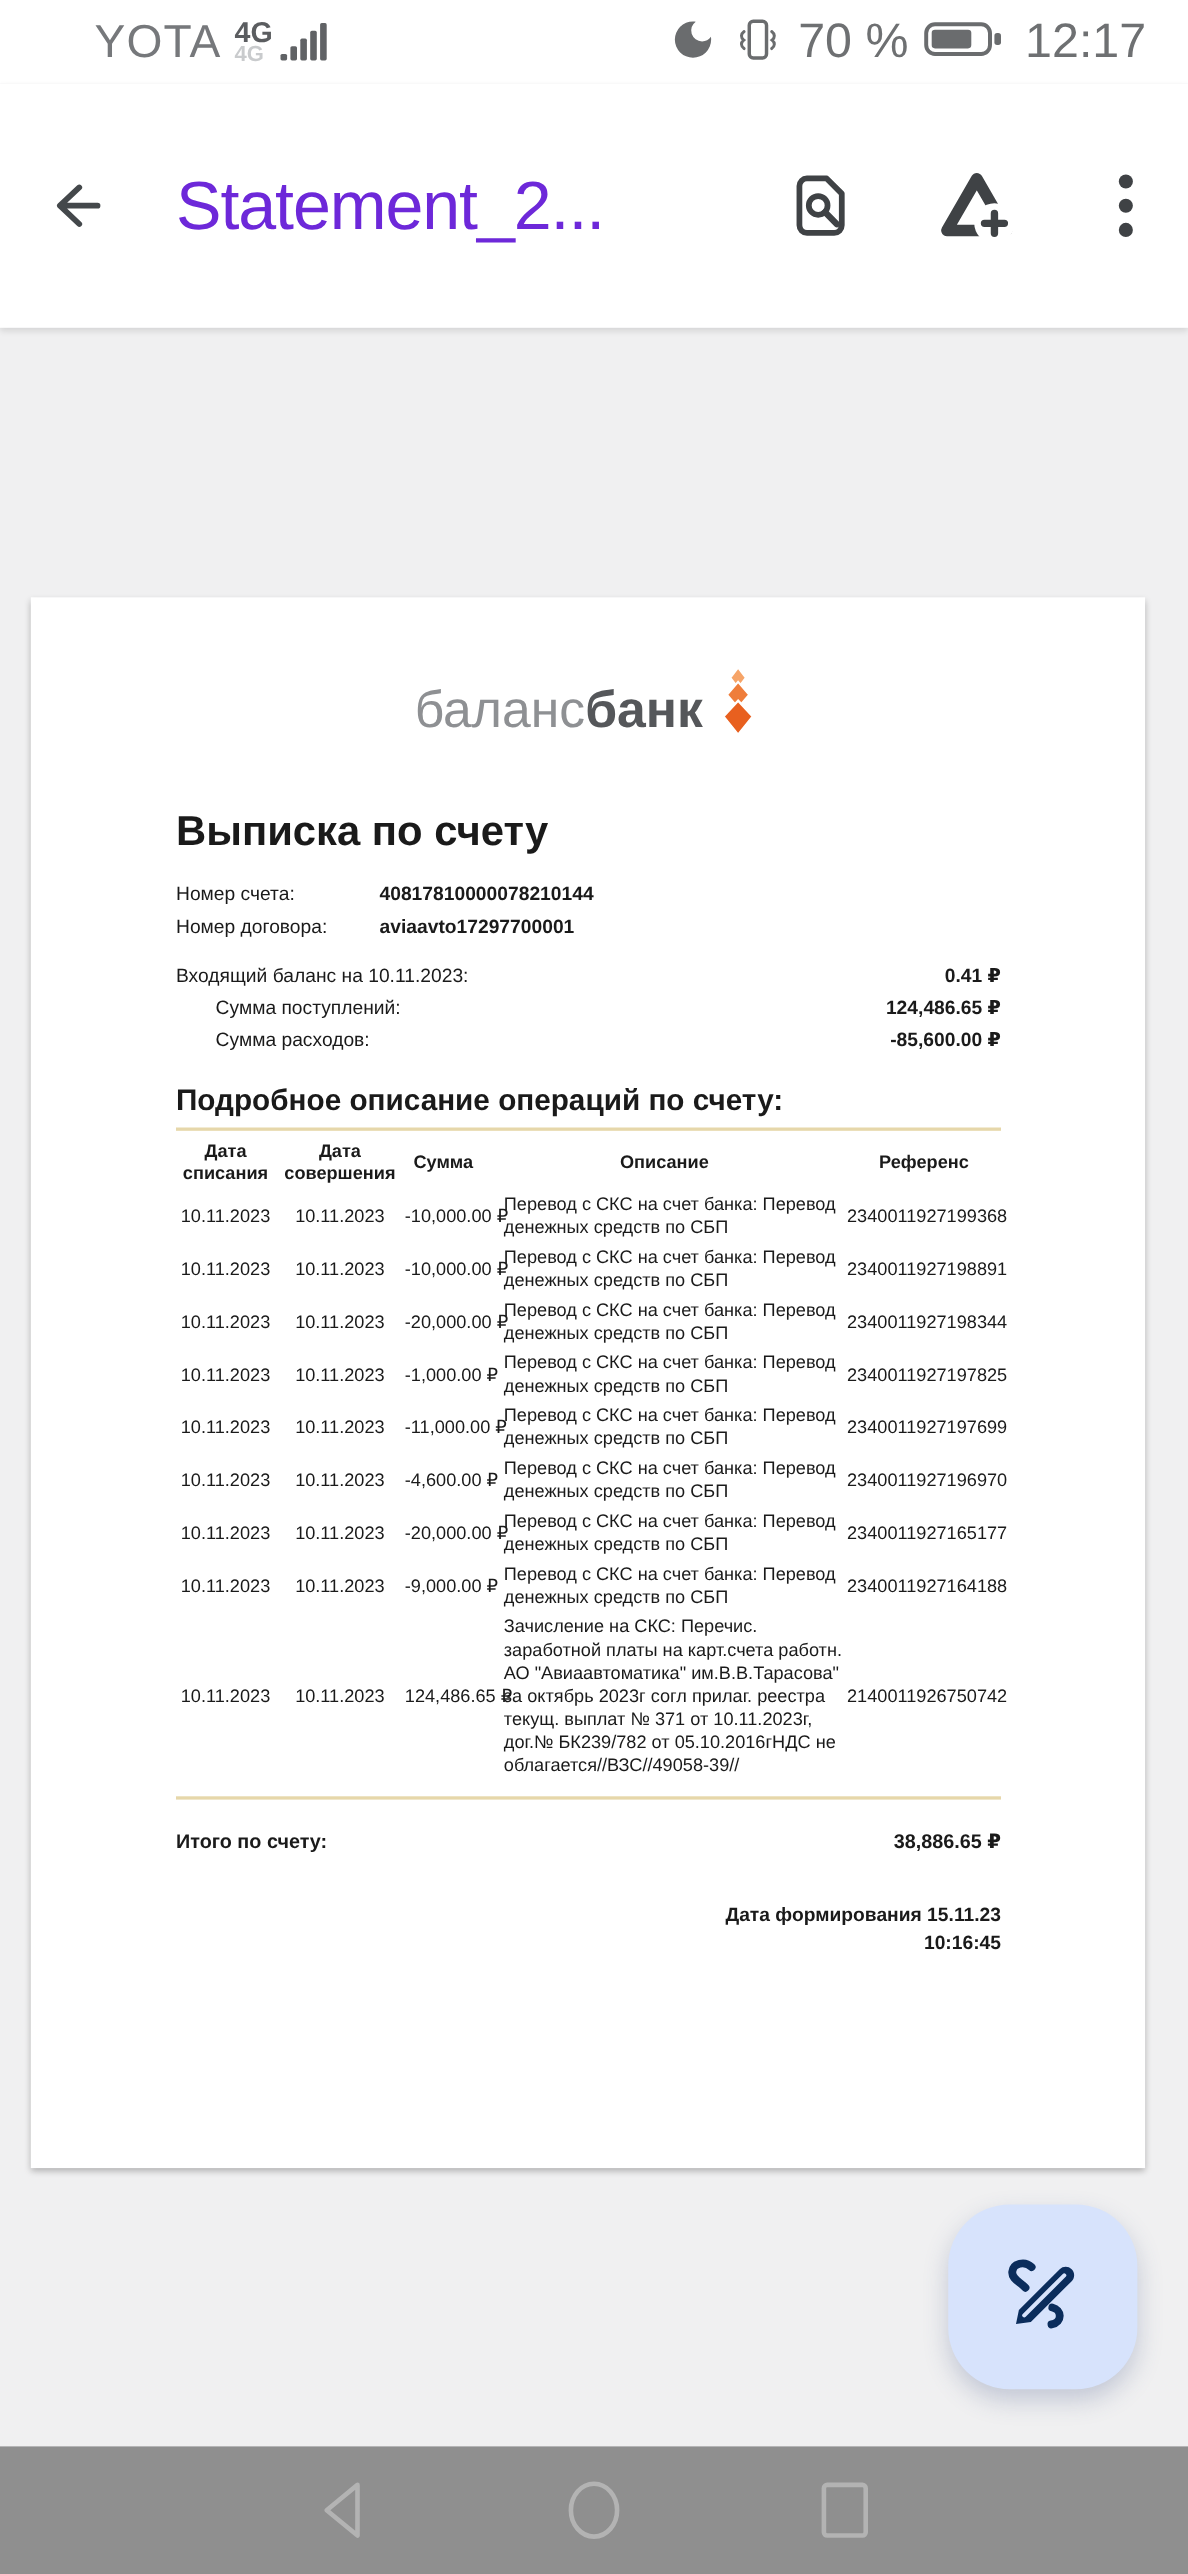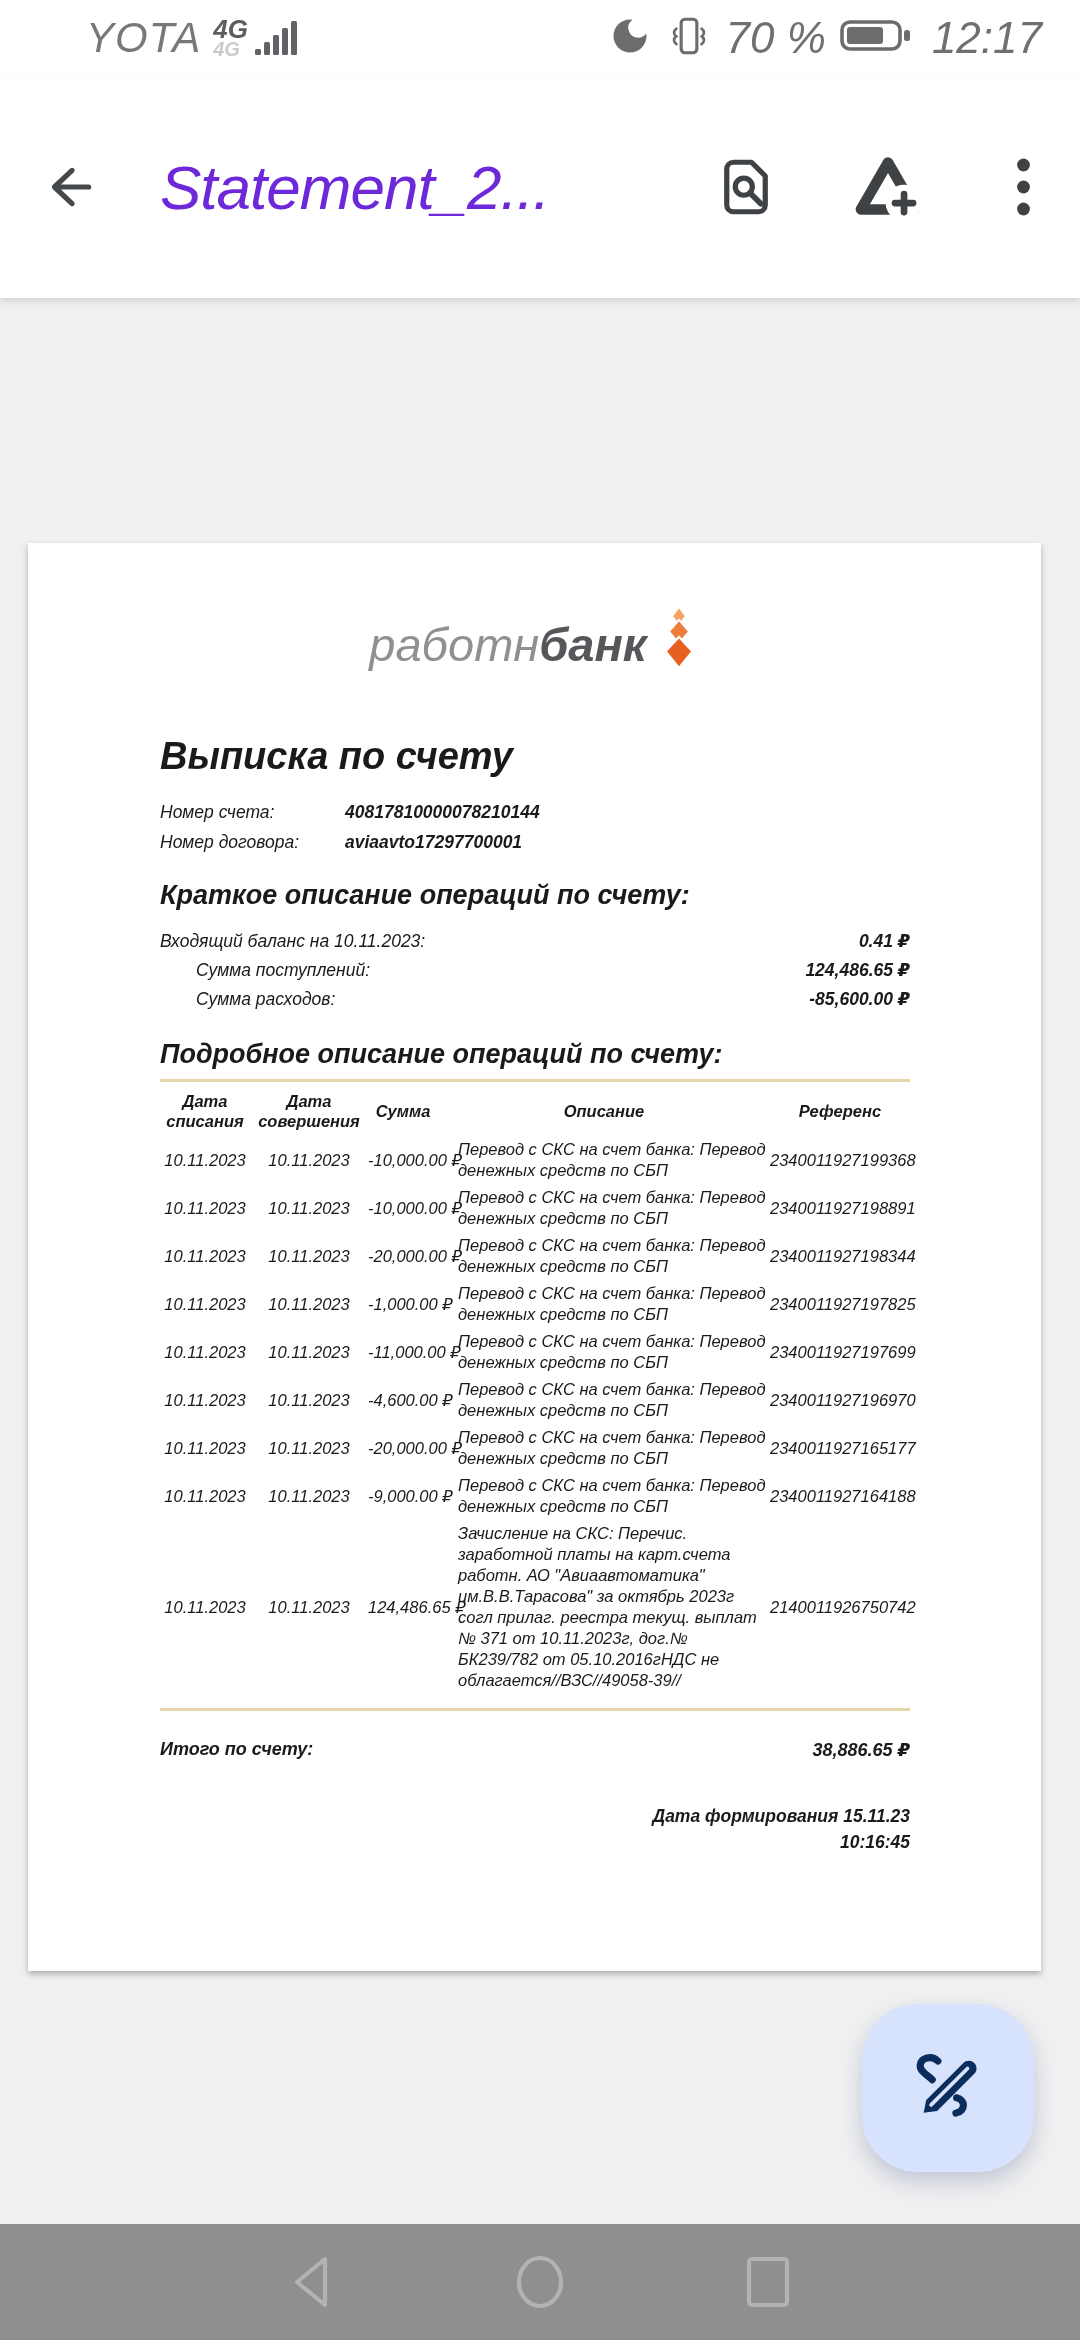--- a/index.html
+++ b/index.html
@@ -1,18 +1,18 @@
 <!DOCTYPE html>
 <html><head>
 <meta charset="utf-8">
 <style>
   * { margin:0; padding:0; box-sizing:border-box; }
   html,body { background:#dcdcdc; }
   body { font-family:"Liberation Sans","DejaVu Sans",sans-serif; }
-  .screen { position:relative; width:1080px; height:2340px; background:#f0f0f1; overflow:hidden; margin:0 auto;font-style:italic; }
+  .screen { position:relative; width:1080px; height:2340px; background:#f0f0f1; overflow:hidden; margin:0 auto; }
 
   
   .status-bar { position:absolute; top:0; left:0; width:1080px; height:76px; background:#ffffff;
     display:flex; align-items:center; justify-content:space-between; padding:0 38px 0 86px; color:#6e7072; }
   .sb-left, .sb-right { display:flex; align-items:center; }
   .sb-carrier { font-size:42px; letter-spacing:1px; color:#76787b; }
   .sb-net { display:flex; flex-direction:column; align-items:flex-start; margin:0 4px 0 12px; line-height:0.8; }
   .sb-net .n1 { font-size:26px; font-weight:bold; color:#5b5d60; }
   .sb-net .n2 { font-size:20px; font-weight:bold; color:#c9cbcd; margin-top:2px; }
   .sb-right { gap:14px; }
@@ -162,21 +162,21 @@
         </svg>
       </div>
     </div>
   </div>
 
   <div class="page">
     <div class="page-inner">
 
       <div class="logo-row">
         <span class="logo-text">
-          <span class="logo-light">работн</span><span class="logo-bold">банк</span>
+          <span class="logo-light">баланс</span><span class="logo-bold">банк</span>
         </span>
         <span class="logo-flame">
           <svg width="44" height="64" viewBox="0 0 40 60">
             <path d="M20 1 L26.5 9.5 L20 18 L13.5 9.5 Z" fill="#f6a468" stroke="#ffffff" stroke-width="1.6"></path>
             <path d="M20 13 L29.5 24 L20 35 L10.5 24 Z" fill="#ef7d3a" stroke="#ffffff" stroke-width="1.8"></path>
             <path d="M20 29 L32.5 42.5 L20 58 L7.5 42.5 Z" fill="#e8601f" stroke="#ffffff" stroke-width="2"></path>
           </svg>
         </span>
       </div>
 
@@ -189,21 +189,20 @@
             <span class="info-label">Номер счета:</span>
             <span class="info-value">40817810000078210144</span>
           </div>
 
           <div class="info-row">
             <span class="info-label">Номер договора:</span>
             <span class="info-value">aviaavto17297700001</span>
           </div>
         </div>
 
-      <div class="doc-h2">Краткое описание операций по счету:</div>
 
       <div class="summary-rows">
 
           <div class="summary-row">
             <span class="summary-label">Входящий баланс на 10.11.2023:</span>
             <span class="summary-value">0.41 ₽</span>
           </div>
 
           <div class="summary-row indent">
             <span class="summary-label">Сумма поступлений:</span>

